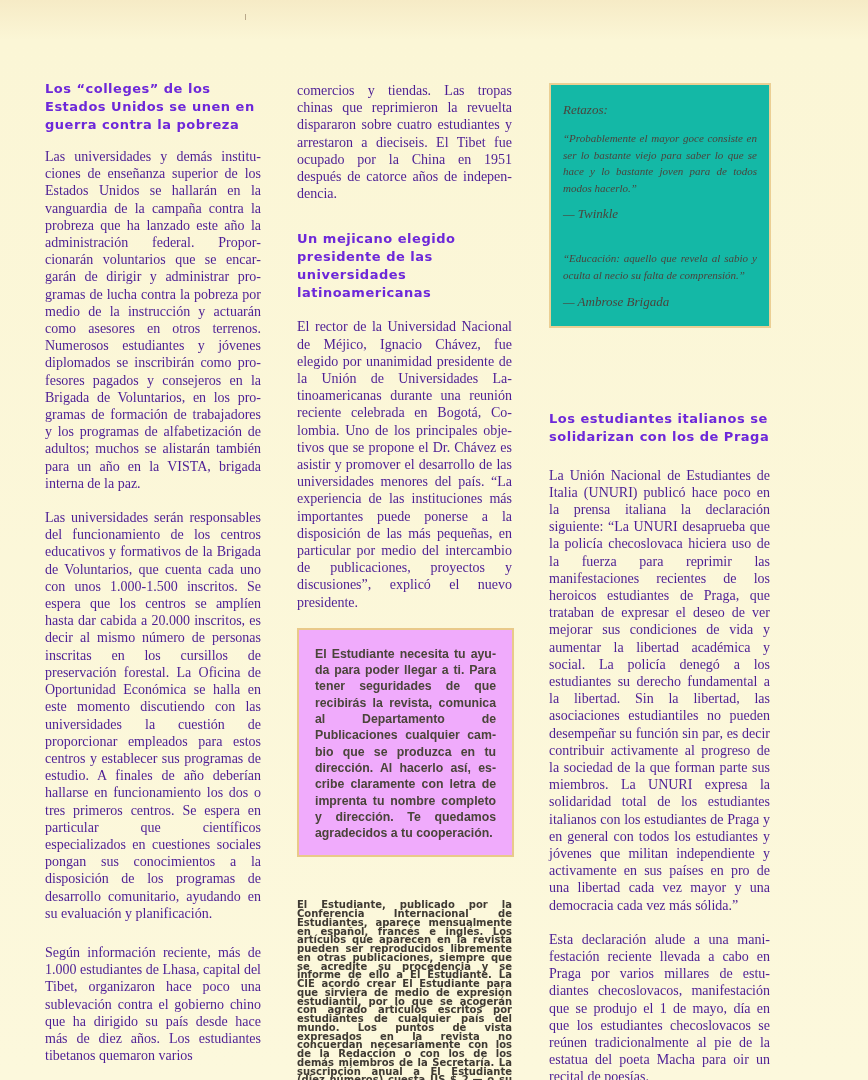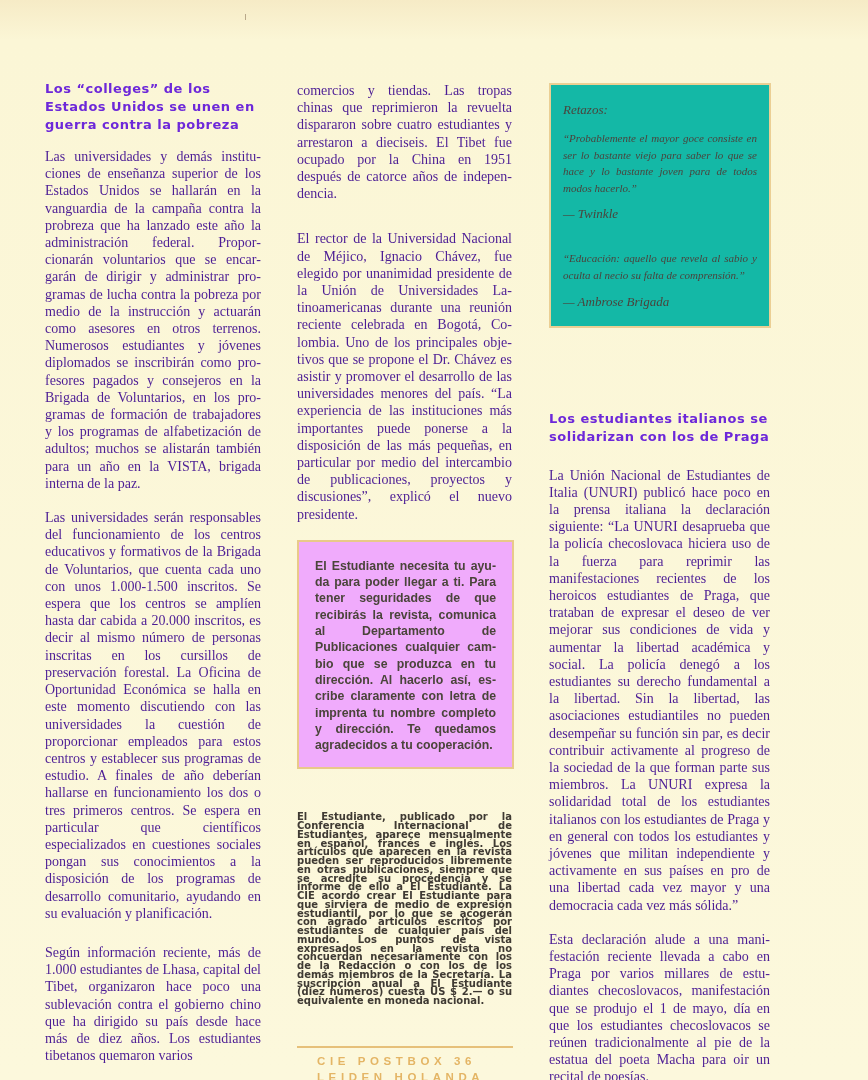--- a/index.html
+++ b/index.html
@@ -103,20 +103,21 @@
     <p class="body" style="margin-bottom:22px">Las universidades serán responsables del funcionamiento de los centros educativos y formativos de la Bri­gada de Voluntarios, que cuenta cada uno con unos 1.000-1.500 inscritos. Se espera que los centros se amplíen hasta dar cabida a 20.000 inscritos, es decir al mismo número de personas inscritas en los cursillos de preservación forestal. La Oficina de Oportunidad Econó­mica se halla en este momento dis­cutiendo con las universidades la cuestión de proporcionar empleados para estos centros y establecer sus programas de estudio. A finales de año deberían hallarse en funciona­miento los dos o tres primeros centros. Se espera en particular que científicos especializados en cuestio­nes sociales pongan sus conocimien­tos a la disposición de los programas de desarrollo comunitario, ayudan­do en su evaluación y planificación.</p>
   </article>
   <article>
     <p class="body">Según información reciente, más de 1.000 estudiantes de Lhasa, capital del Tibet, organizaron hace poco una sublevación contra el gobierno chino que ha dirigido su país desde hace más de diez años. Los estu­diantes tibetanos quemaron varios</p>
   </article>
 </div>
 
 <div class="col col-mid">
   <p class="body" style="margin-bottom:28px">comercios y tiendas. Las tropas chinas que reprimieron la revuelta dispararon sobre cuatro estudiantes y arrestaron a dieciseis. El Tibet fue ocupado por la China en 1951 después de catorce años de indepen­dencia.</p>
   <article>
+    <h2 class="headline" style="margin-bottom:16px">Un mejicano elegido presidente de las universidades latinoamericanas</h2>
     <p class="body">El rector de la Universidad Nacio­nal de Méjico, Ignacio Chávez, fue elegido por unanimidad presidente de la Unión de Universidades La­tinoamericanas durante una reunión reciente celebrada en Bogotá, Co­lombia. Uno de los principales obje­tivos que se propone el Dr. Chávez es asistir y promover el desarrollo de las universidades menores del país. “La experiencia de las institu­ciones más importantes puede po­nerse a la disposición de las más pequeñas, en particular por medio del intercambio de publicaciones, proyectos y discusiones”, explicó el nuevo presidente.</p>
   </article>
   <div class="notice-box">
     <p>El Estudiante necesita tu ayu­da para poder llegar a ti. Para tener seguridades de que recibirás la revista, co­munica al Departamento de Publicaciones cualquier cam­bio que se produzca en tu dirección. Al hacerlo así, es­cribe claramente con letra de imprenta tu nombre completo y dirección. Te quedamos agradecidos a tu cooperación.</p>
   </div>
   <p class="fineprint">El Estudiante, publicado por la Conferencia Inter­nacional de Estudiantes, aparece mensualmente en español, francés e inglés. Los artículos que aparecen en la revista pueden ser reproducidos libremente en otras publicaciones, siempre que se acredite su procedencia y se informe de ello a El Estudiante. La CIE acordó crear El Estudiante para que sirviera de medio de expresión estu­diantil, por lo que se acogerán con agrado artí­culos escritos por estudiantes de cualquier país del mundo. Los puntos de vista expresados en la revista no concuerdan necesariamente con los de la Redacción o con los de los demás miembros de la Secretaría. La suscripción anual a El Estudiante (diez números) cuesta US $ 2.— o su equivalente en moneda nacional.</p>
   <div class="postbox-rule"></div>
   <div class="postbox">
     <div>CIE POSTBOX 36</div>
     <div>LEIDEN HOLANDA</div>

